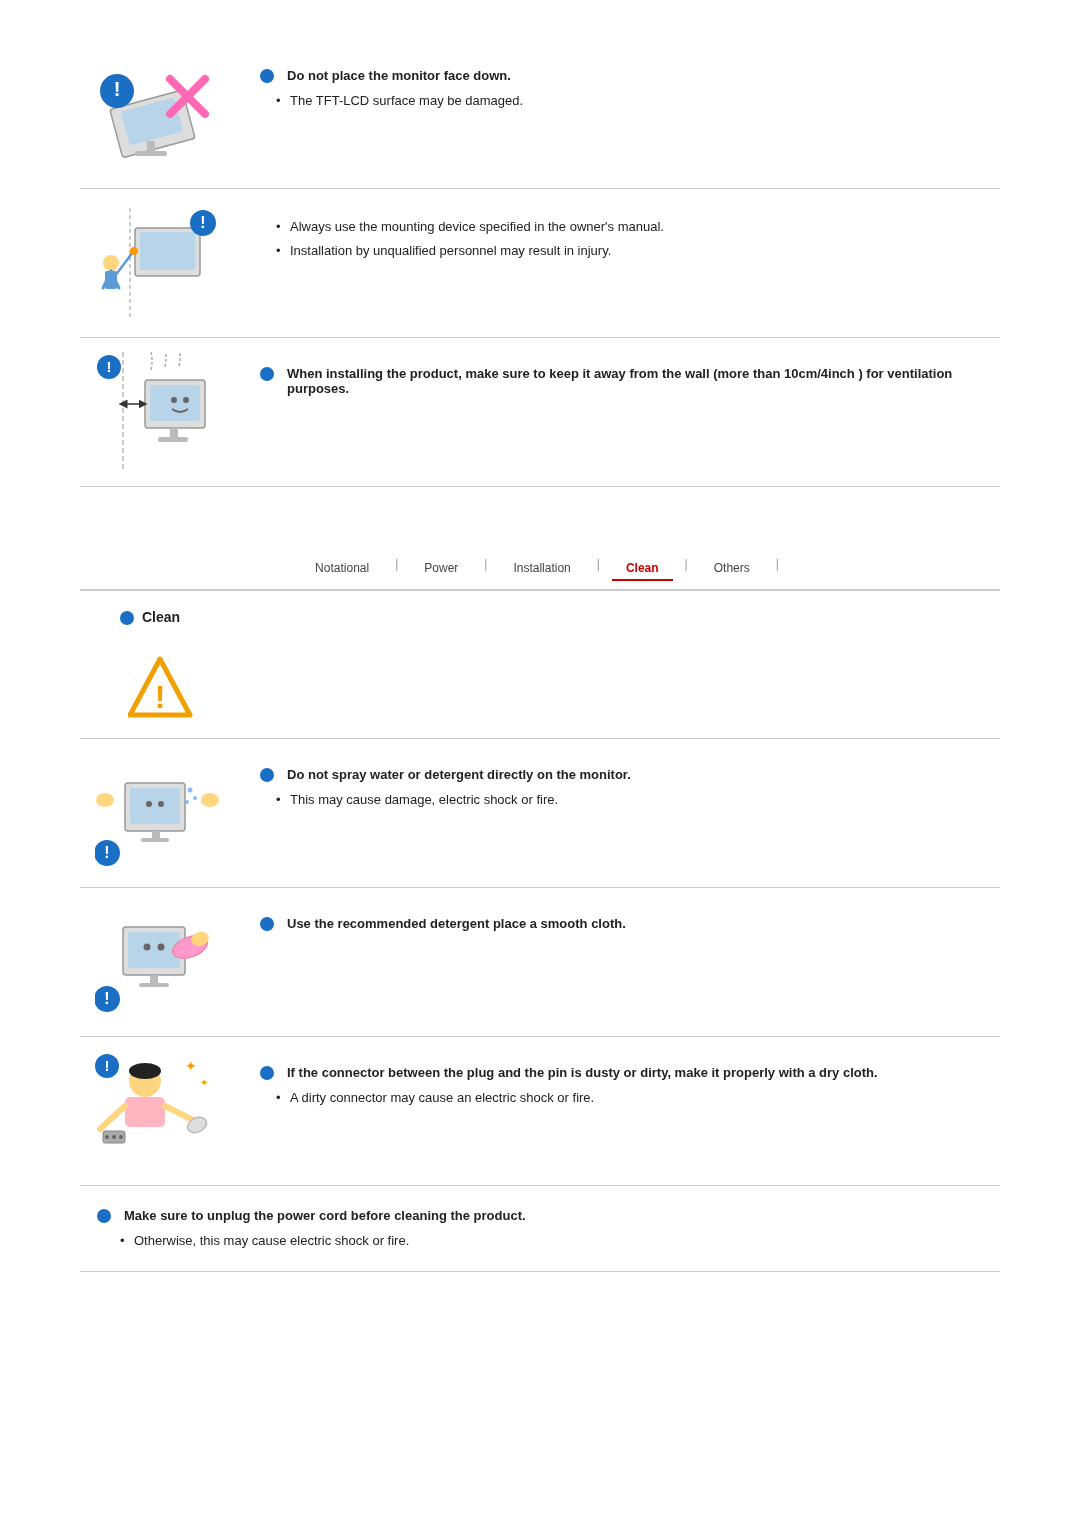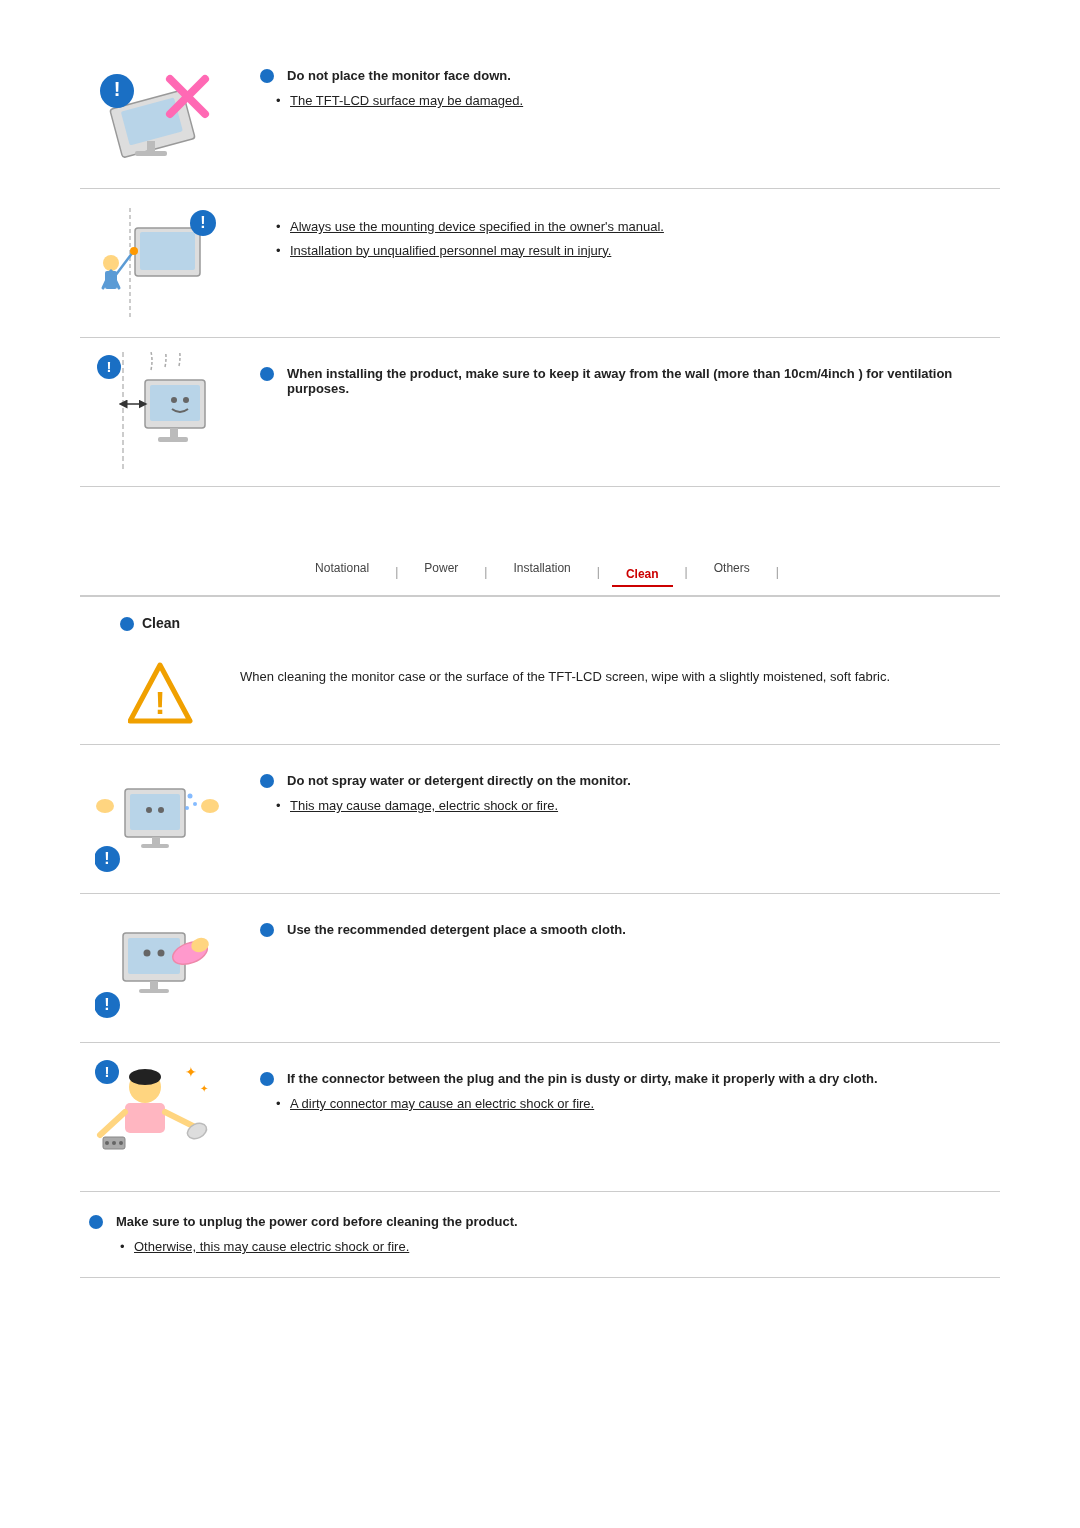--- a/index.html
+++ b/index.html
@@ -57,45 +57,44 @@
       height: 14px;
       min-width: 14px;
       border-radius: 50%;
       background: #1a6fc4;
       margin-top: 1px;
     }
 
     .bullet-list {
       list-style: none;
       padding-left: 16px;
-      text-decoration: underline;
     }
 
     .bullet-list li {
       position: relative;
       padding-left: 14px;
       margin-bottom: 4px;
       font-size: 13px;
       line-height: 1.5;
     }
 
     .bullet-list li::before {
       content: "•";
       position: absolute;
       left: 0;
     }
 
     
     .nav-tabs {
       display: flex;
-      align-items: flex-end;
+      align-items: flex-start;
       justify-content: center;
       margin: 30px 0 10px 0;
       border-bottom: 2px solid #ccc;
-      padding-bottom: 16px;
+      padding-bottom: 10px;
       gap: 12px;
     }
 
     .nav-tab {
       font-size: 12px;
       color: #444;
       padding: 4px 14px;
       position: relative;
       cursor: pointer;
     }
@@ -257,23 +256,20 @@
     <span>Clean</span>
   </div>
 
   <div style="display:flex; align-items:flex-start; padding: 10px 0 18px 0; border-bottom: 1px solid #ccc; margin-left: 0;">
     <div style="width:160px; min-width:160px; display:flex; align-items:center; justify-content:center;">
       <svg width="65" height="65" viewBox="0 0 65 65">
         <polygon points="32,4 62,60 2,60" fill="white" stroke="#f0a000" stroke-width="5" stroke-linejoin="round"></polygon>
         <text x="32" y="53" text-anchor="middle" font-size="32" font-weight="bold" fill="#f0a000">!</text>
       </svg>
     </div>
-    <div style="flex:1; padding-top:6px; font-size:13px; line-height:1.6;">
-      <span>When cleaning the monitor case or the surface of the TFT-LCD screen, wipe with a slightly moistened, soft fabric.</span>
-    </div>
   </div>
 
   <div class="section-row">
     <div class="section-image illus">
       <svg width="130" height="110" viewBox="0 0 130 110">
 
         <rect x="30" y="25" width="60" height="48" rx="3" fill="#ddd" stroke="#999" stroke-width="1.5"></rect>
         <rect x="35" y="30" width="50" height="36" rx="2" fill="#b8d4e8"></rect>
 
         <circle cx="54" cy="46" r="3" fill="#666"></circle>
@@ -365,21 +361,21 @@
         <span class="blue-dot"></span>
         <span>If the connector between the plug and the pin is dusty or dirty, make it properly with a dry cloth.</span>
       </div>
       <ul class="bullet-list">
         <li>A dirty connector may cause an electric shock or fire.</li>
       </ul>
     </div>
   </div>
 
   <div style="padding: 22px 0 16px 0; border-bottom: 1px solid #ccc;">
-    <div class="section-title" style="margin-left: 9px;">
+    <div class="section-title" style="margin-left: 17px;">
       <span class="blue-dot"></span>
       <span>Make sure to unplug the power cord before cleaning the product.</span>
     </div>
     <ul class="bullet-list" style="margin-left: 24px;">
       <li>Otherwise, this may cause electric shock or fire.</li>
     </ul>
   </div>
 
 </div>
 

